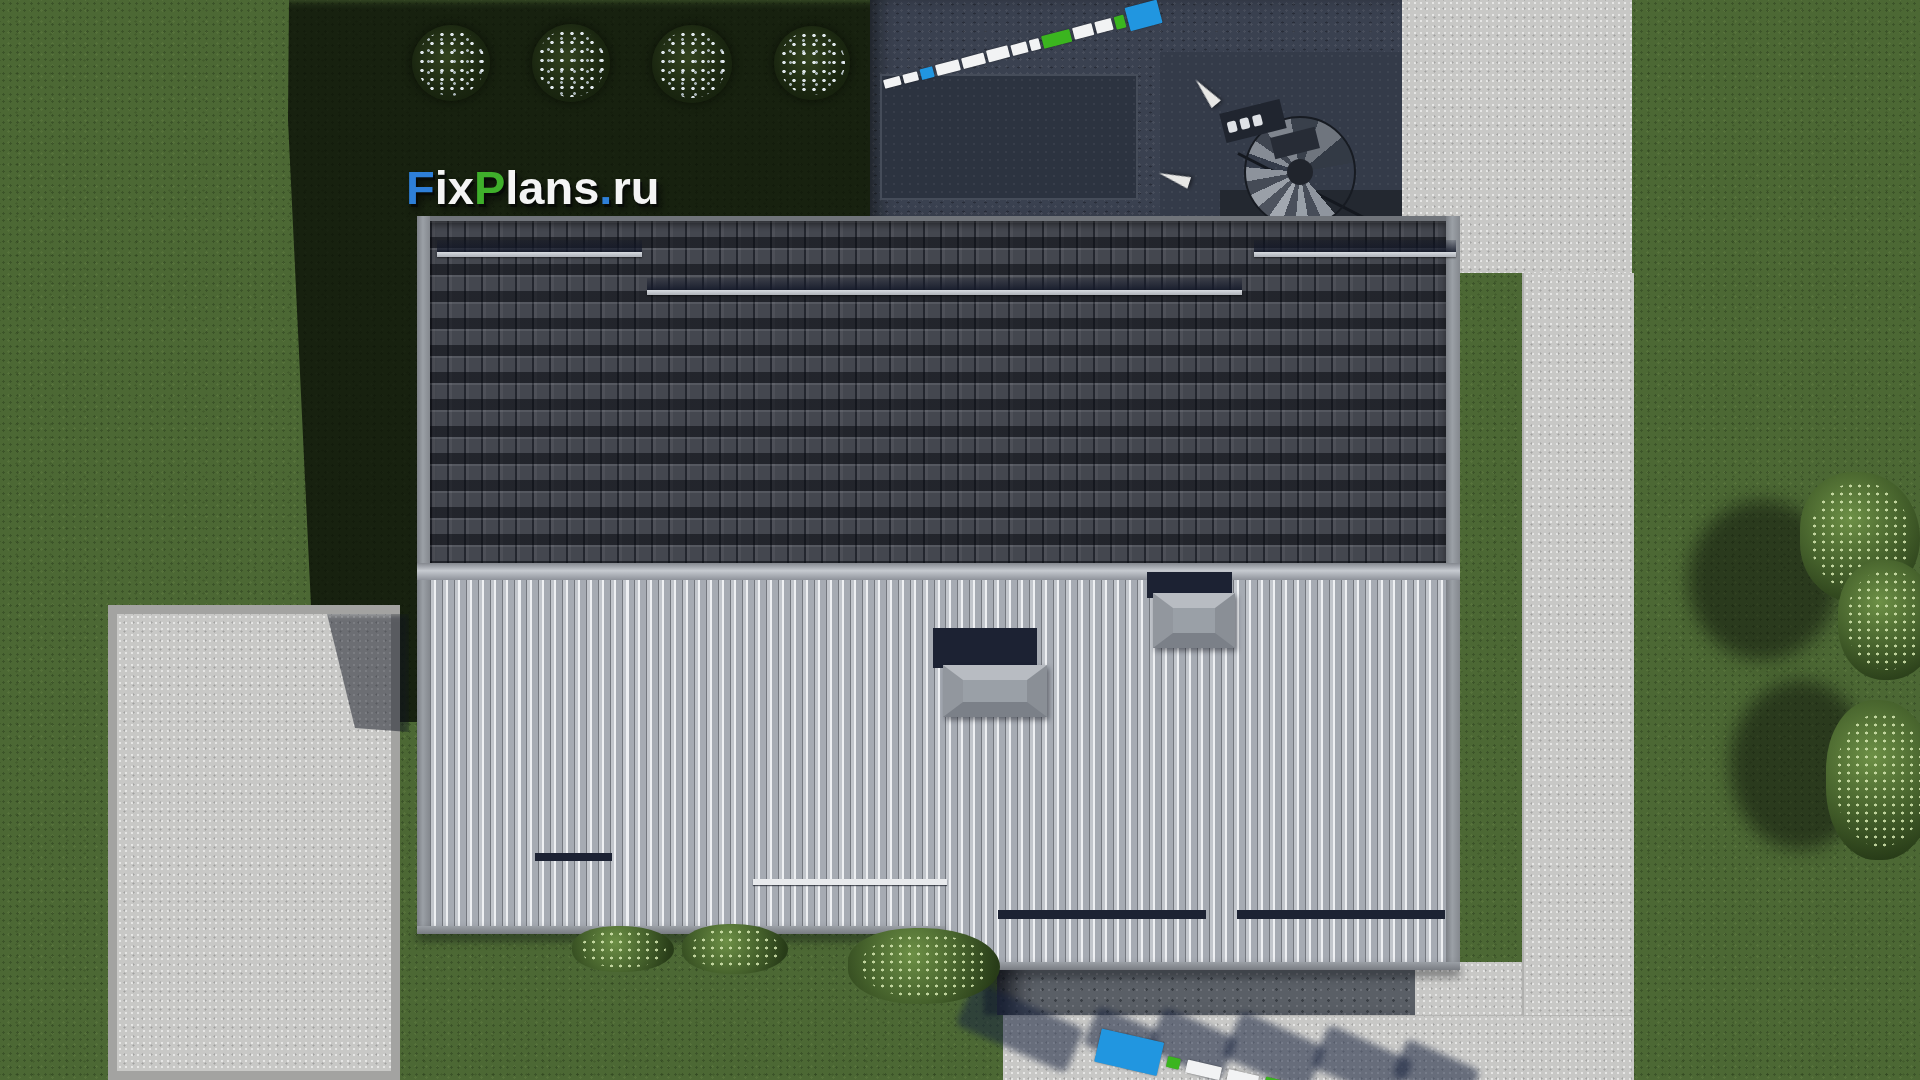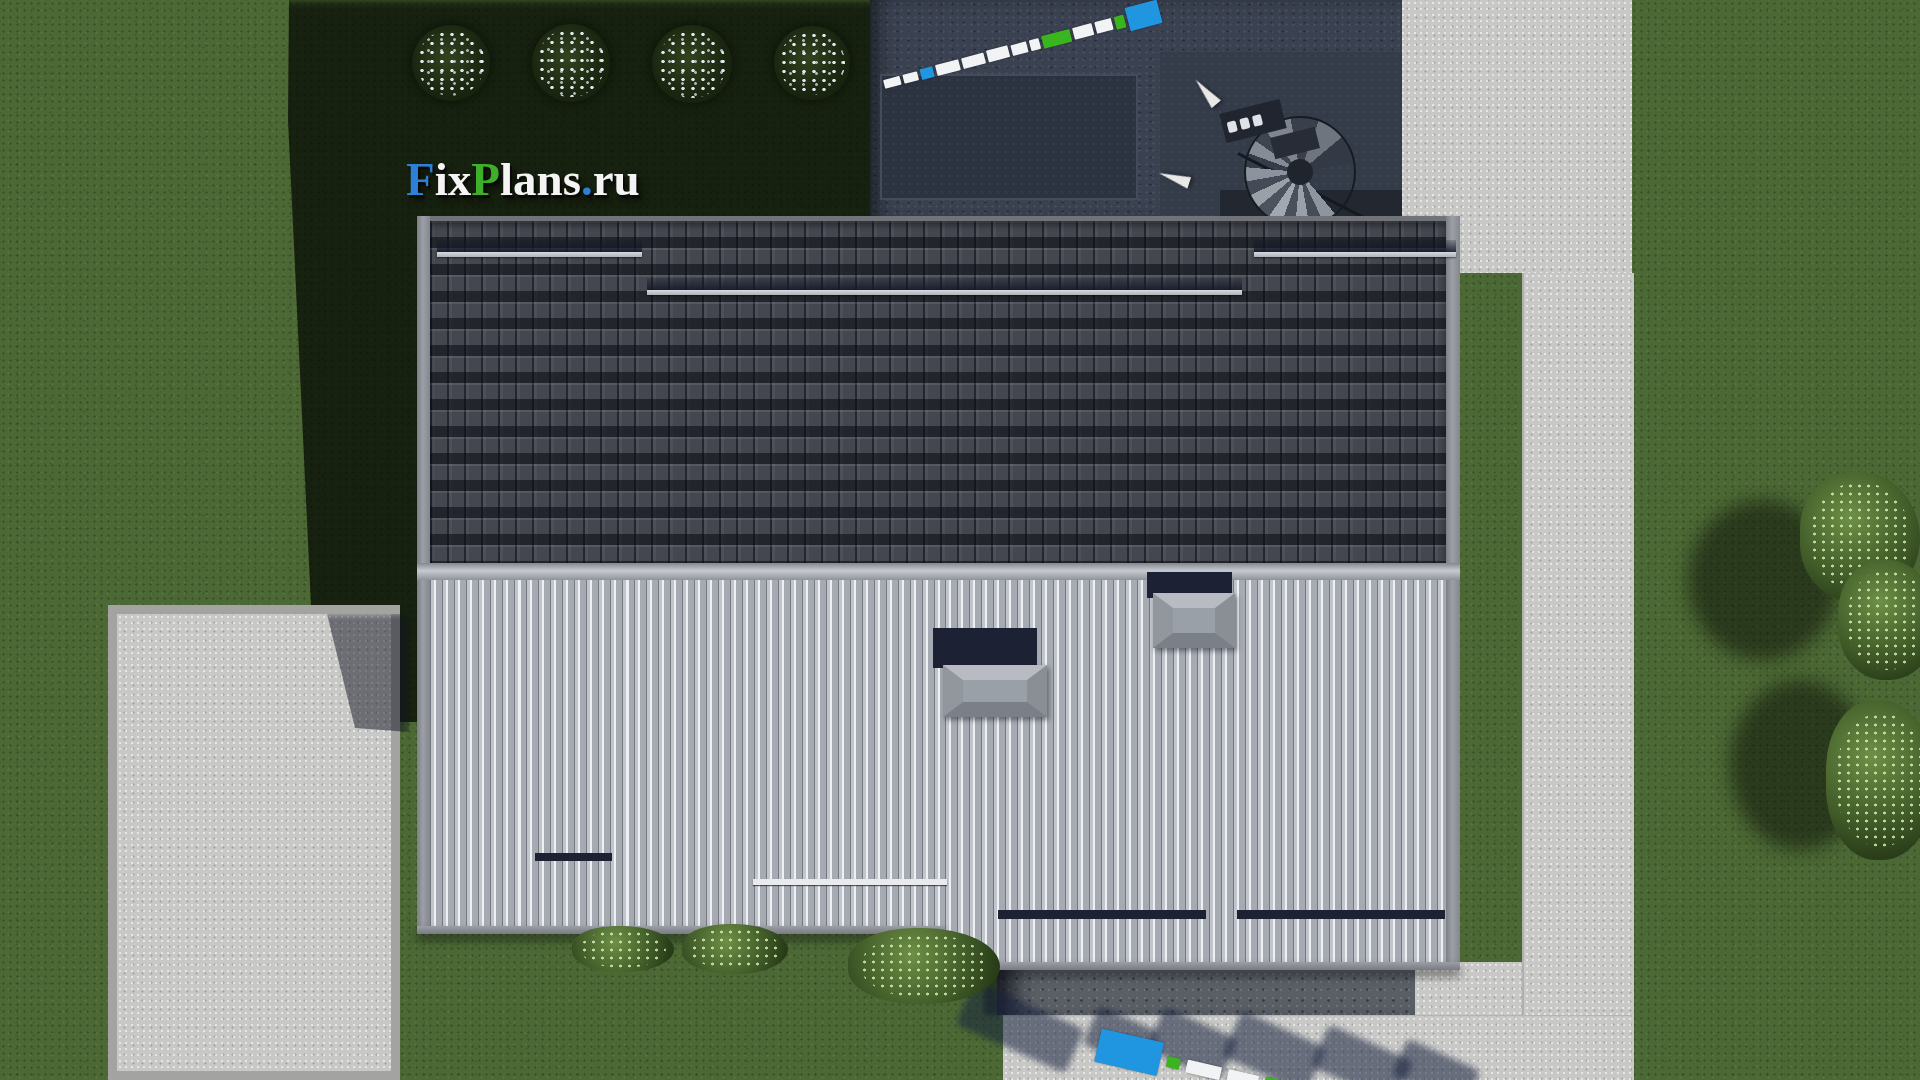--- a/index.html
+++ b/index.html
@@ -110,22 +110,22 @@
   
   .stick{display:flex;align-items:center;gap:3px;transform-origin:left center;}
   .stick .blk{display:inline-block;border-radius:1px;box-shadow:0 0 2px rgba(0,0,0,.45);}
   .stick .blk.tick{background-image:repeating-linear-gradient(90deg, rgba(125,130,142,.75) 0 1px, transparent 1px 4px);}
   #stick-top{left:884px;top:72px;transform:rotate(-14.8deg);}
   #stick-bottom{left:1098px;top:1028px;transform:rotate(13deg);gap:7px;}
   #stick-bottom-shadows{left:960px;top:995px;width:520px;height:85px;}
   .sblob{position:absolute;background:rgba(24,34,62,.55);filter:blur(3px);border-radius:6px;}
 
   
-  #logo{left:406px;top:152px;font-size:47px;font-weight:800;letter-spacing:0px;
-    text-shadow:2px 3px 0 rgba(8,10,8,.9), 4px 6px 7px rgba(0,0,0,.6);white-space:nowrap;font-family:Liberation Serif, serif;}
+  #logo{left:406px;top:160px;font-size:47px;font-weight:800;letter-spacing:0px;
+    text-shadow:2px 3px 0 rgba(8,10,8,.9), 4px 6px 7px rgba(0,0,0,.6);white-space:nowrap;}
 
   
   .shrub{border-radius:50%;background:radial-gradient(circle at 45% 42%, #33431f 0%, #1a2610 58%, #131d0b 100%);
     box-shadow:0 0 10px rgba(5,9,3,.7);}
   .shrub::after{content:"";position:absolute;inset:7%;border-radius:50%;
     background-image:
       radial-gradient(circle, rgba(233,240,246,.95) 0 1.4px, transparent 2px),
       radial-gradient(circle, rgba(205,216,226,.8) 0 1.1px, transparent 1.7px);
     background-size:10px 9px,13px 11px;background-position:0 0,5px 4px;}
   .bush{border-radius:46% 54% 52% 48%;

